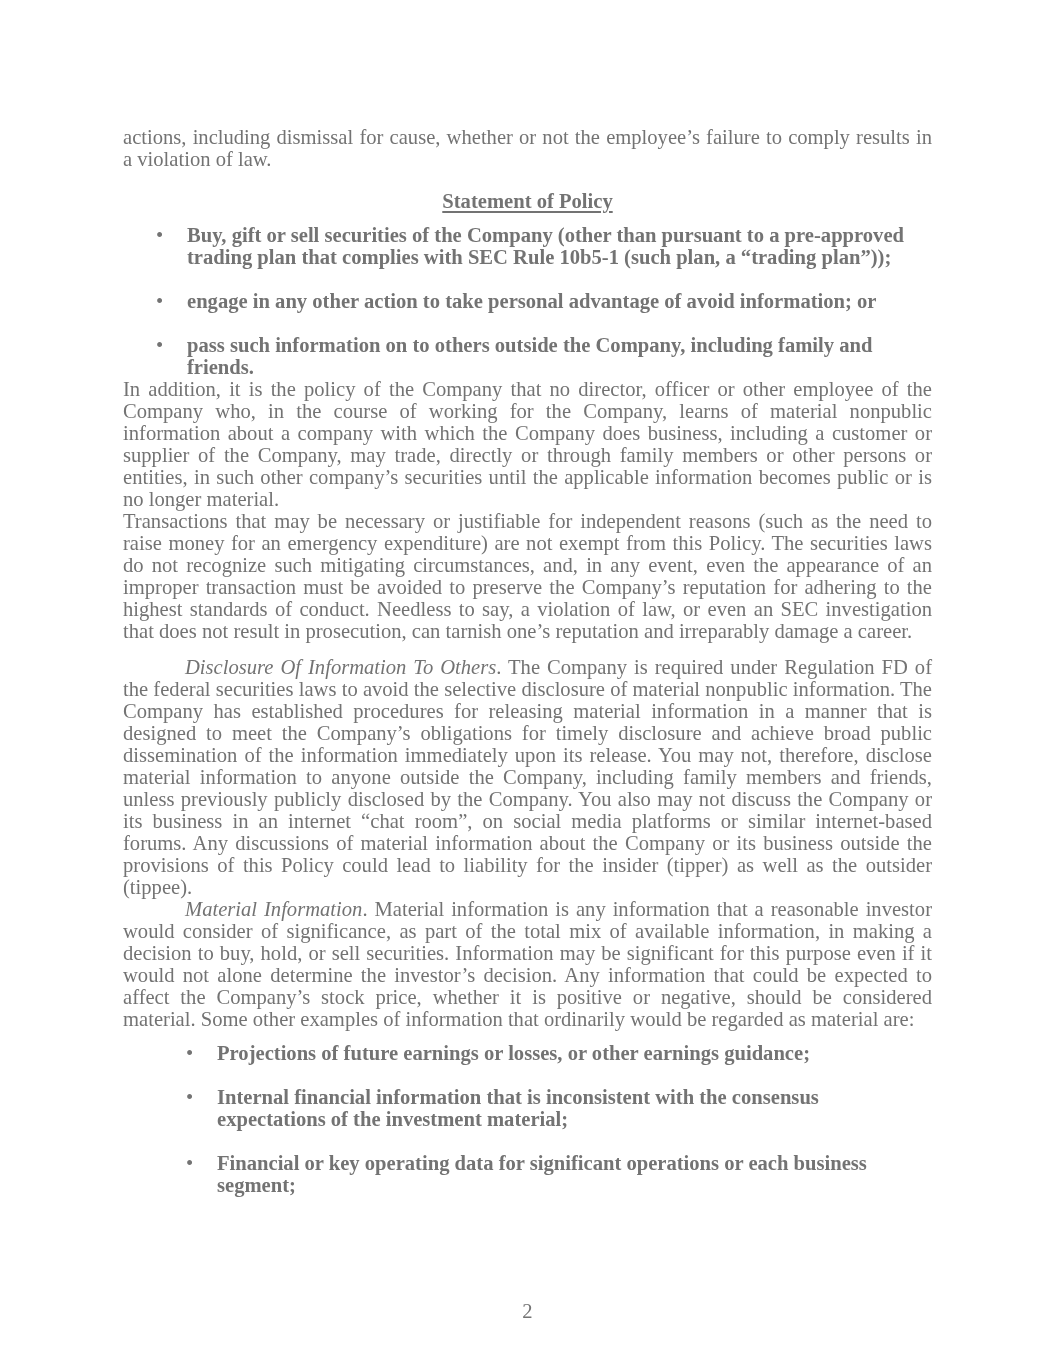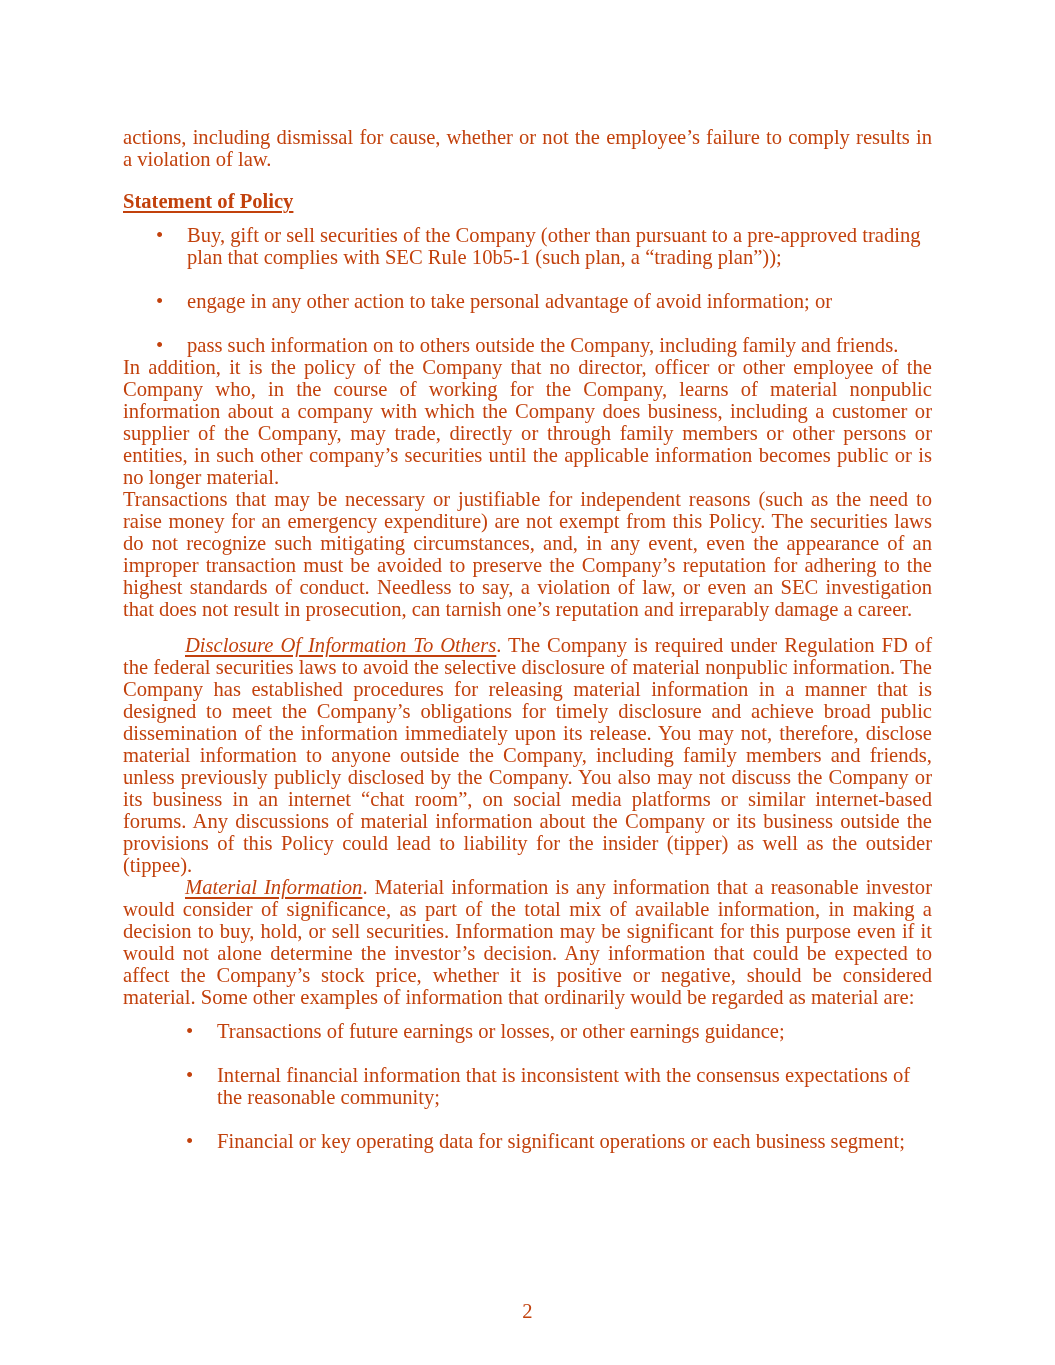--- a/index.html
+++ b/index.html
@@ -6,21 +6,21 @@
   html, body {
     margin: 0;
     padding: 0;
     background: #ffffff;
   }
   .page {
     position: relative;
     width: 1055px;
     height: 1321px;
     background: #ffffff;
-    color: #c2410c;
+    color: #737373;
     font-family: "Liberation Serif", "DejaVu Serif", serif;
     font-size: 20.6px;
     line-height: 22px;
     overflow: hidden;
   }
   .content {
     position: absolute;
     left: 123px;
     top: 126px;
     width: 809px;
@@ -28,44 +28,43 @@
   .para {
     margin: 0;
     text-align: justify;
   }
   .heading {
     margin: 20px 0 0 0;
     font-size: 20.6px;
     font-weight: bold;
     text-decoration: underline;
     text-underline-offset: 3px;
-    text-align: left;
+    text-align: center;
   }
   .mt-intro   { margin-top: 28px; }
   .mt-para    { }
   .mt-para-lg { }
   .mt-para-sm { margin-top: 14px; }
   .list { margin-top: 12px; }
   .list-1 { margin-left: 33px; }
   .list-2 { margin-left: 63px; }
   .bullet-item {
     display: flex;
     align-items: flex-start;
     text-align: left;
   }
   .bullet-item + .bullet-item { margin-top: 22px; }
   .marker {
     flex: 0 0 31px;
     text-align: left;
   }
-  .bullet-text { flex: 1 1 auto; }
+  .bullet-text { flex: 1 1 auto; font-weight: bold; }
   .indent { text-indent: 62px; }
   .lead {
     font-style: italic;
-    text-decoration: underline;
     text-underline-offset: 3px;
   }
   .page-number {
     position: absolute;
     left: 0;
     top: 1300px;
     width: 100%;
     text-align: center;
   }
 </style>
@@ -99,25 +98,25 @@
 
     <p class="para mt-para-lg">Transactions that may be necessary or justifiable for independent reasons (such as the need to raise money for an emergency expenditure) are not exempt from this Policy. The securities laws do not recognize such mitigating circumstances, and, in any event, even the appearance of an improper transaction must be avoided to preserve the Company’s reputation for adhering to the highest standards of conduct. Needless to say, a violation of law, or even an SEC investigation that does not result in prosecution, can tarnish one’s reputation and irreparably damage a career.</p>
 
     <p class="para indent mt-para-sm"><span class="lead">Disclosure Of Information To Others</span><span>.  The Company is required under Regulation FD of the federal securities laws to avoid the selective disclosure of material nonpublic information. The Company has established procedures for releasing material information in a manner that is designed to meet the Company’s obligations for timely disclosure and achieve broad public dissemination of the information immediately upon its release. You may not, therefore, disclose material information to anyone outside the Company, including family members and friends, unless previously publicly disclosed by the Company. You also may not discuss the Company or its business in an internet “chat room”, on social media platforms or similar internet-based forums. Any discussions of material information about the Company or its business outside the provisions of this Policy could lead to liability for the insider (tipper) as well as the outsider (tippee).</span></p>
 
     <p class="para indent mt-para-lg"><span class="lead">Material Information</span><span>. Material information is any information that a reasonable investor would consider of significance, as part of the total mix of available information, in making a decision to buy, hold, or sell securities. Information may be significant for this purpose even if it would not alone determine the investor’s decision. Any information that could be expected to affect the Company’s stock price, whether it is positive or negative, should be considered material. Some other examples of information that ordinarily would be regarded as material are:</span></p>
 
     <div class="list list-2">
       <div class="bullet-item">
         <span class="marker">•</span>
-        <span class="bullet-text">Transactions of future earnings or losses, or other earnings guidance;</span>
+        <span class="bullet-text">Projections of future earnings or losses, or other earnings guidance;</span>
       </div>
       <div class="bullet-item">
         <span class="marker">•</span>
-        <span class="bullet-text">Internal financial information that is inconsistent with the consensus expectations of the reasonable community;</span>
+        <span class="bullet-text">Internal financial information that is inconsistent with the consensus expectations of the investment material;</span>
       </div>
       <div class="bullet-item">
         <span class="marker">•</span>
         <span class="bullet-text">Financial or key operating data for significant operations or each business segment;</span>
       </div>
     </div>
 
   </div>
 
   <div class="page-number">2</div>

